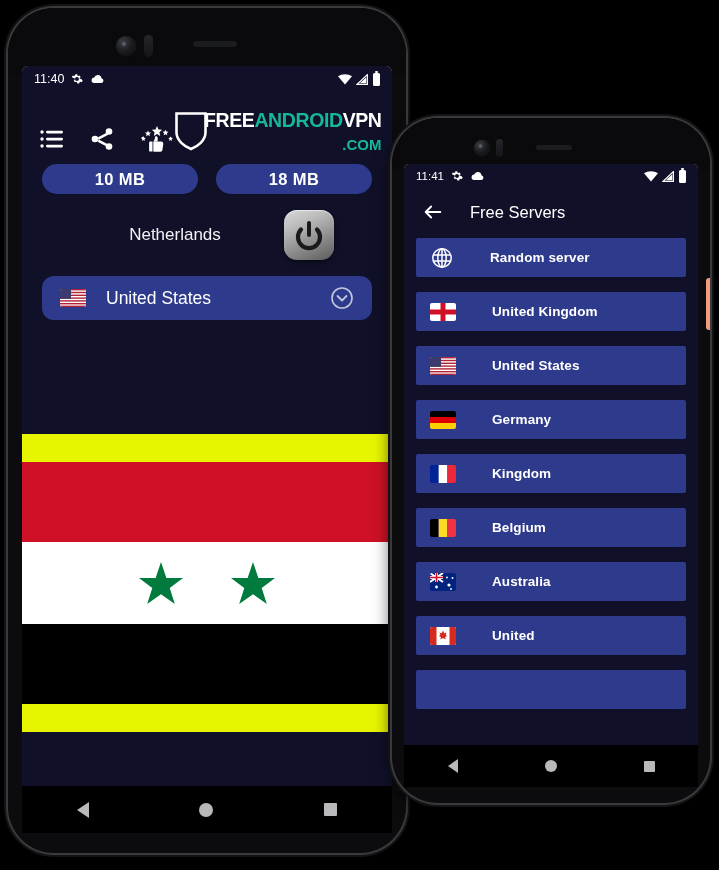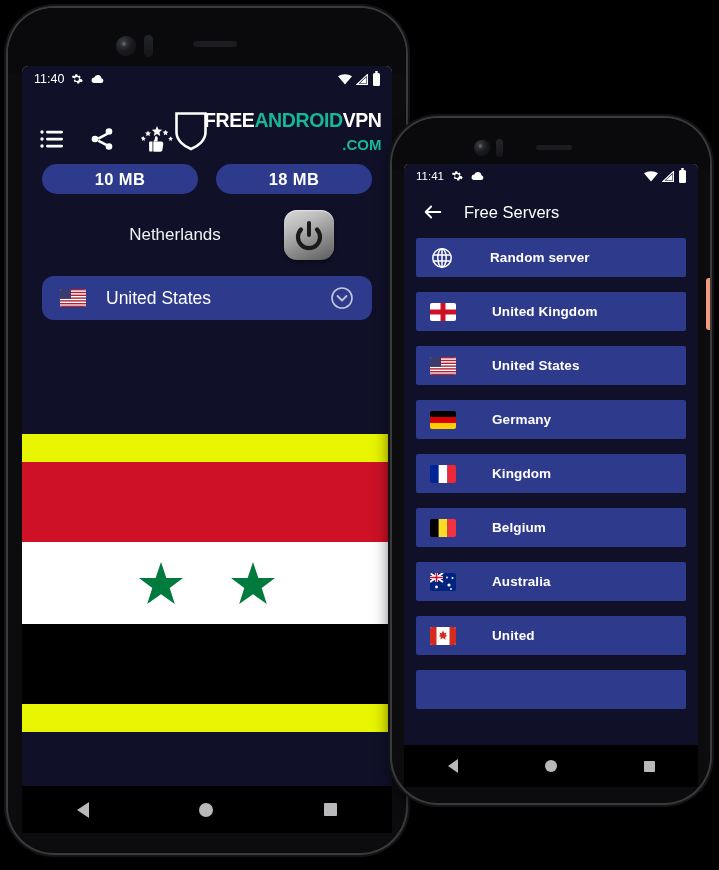--- a/index.html
+++ b/index.html
@@ -157,21 +157,21 @@
   .sf-black { background:#000000; width:100%; }
   .star { width:44px;height:44px; display:block; }
 
   
   .p2-app { position:relative; width:100%; height:100%; background:#101129; }
   .p2-header {
     display:flex; align-items:center;
     height:48px; padding: 0 18px;
   }
   .back-arrow { width:22px;height:22px; cursor:pointer;}
-  .p2-title { color:#fff; font-size:16.5px; font-weight:500; margin-left:20px;}
+  .p2-title { color:#fff; font-size:16.5px; font-weight:500; margin-left:26px;}
   .server-list { padding: 2px 12px 0 12px; }
   .server-item {
     background:#2e3a8c; border-radius:2px;
     height:39px; display:flex; align-items:center;
     padding: 0 14px; margin-bottom: 15px;
     cursor:pointer;
   }
   .server-flag { width:26px; height:18px; display:block; flex:0 0 auto; border-radius:2px;}
   .server-label { color:#fff; font-size:13.5px; font-weight:700; margin-left:36px; letter-spacing:.1px;}
   .globe { width:24px;height:24px;display:block; }

